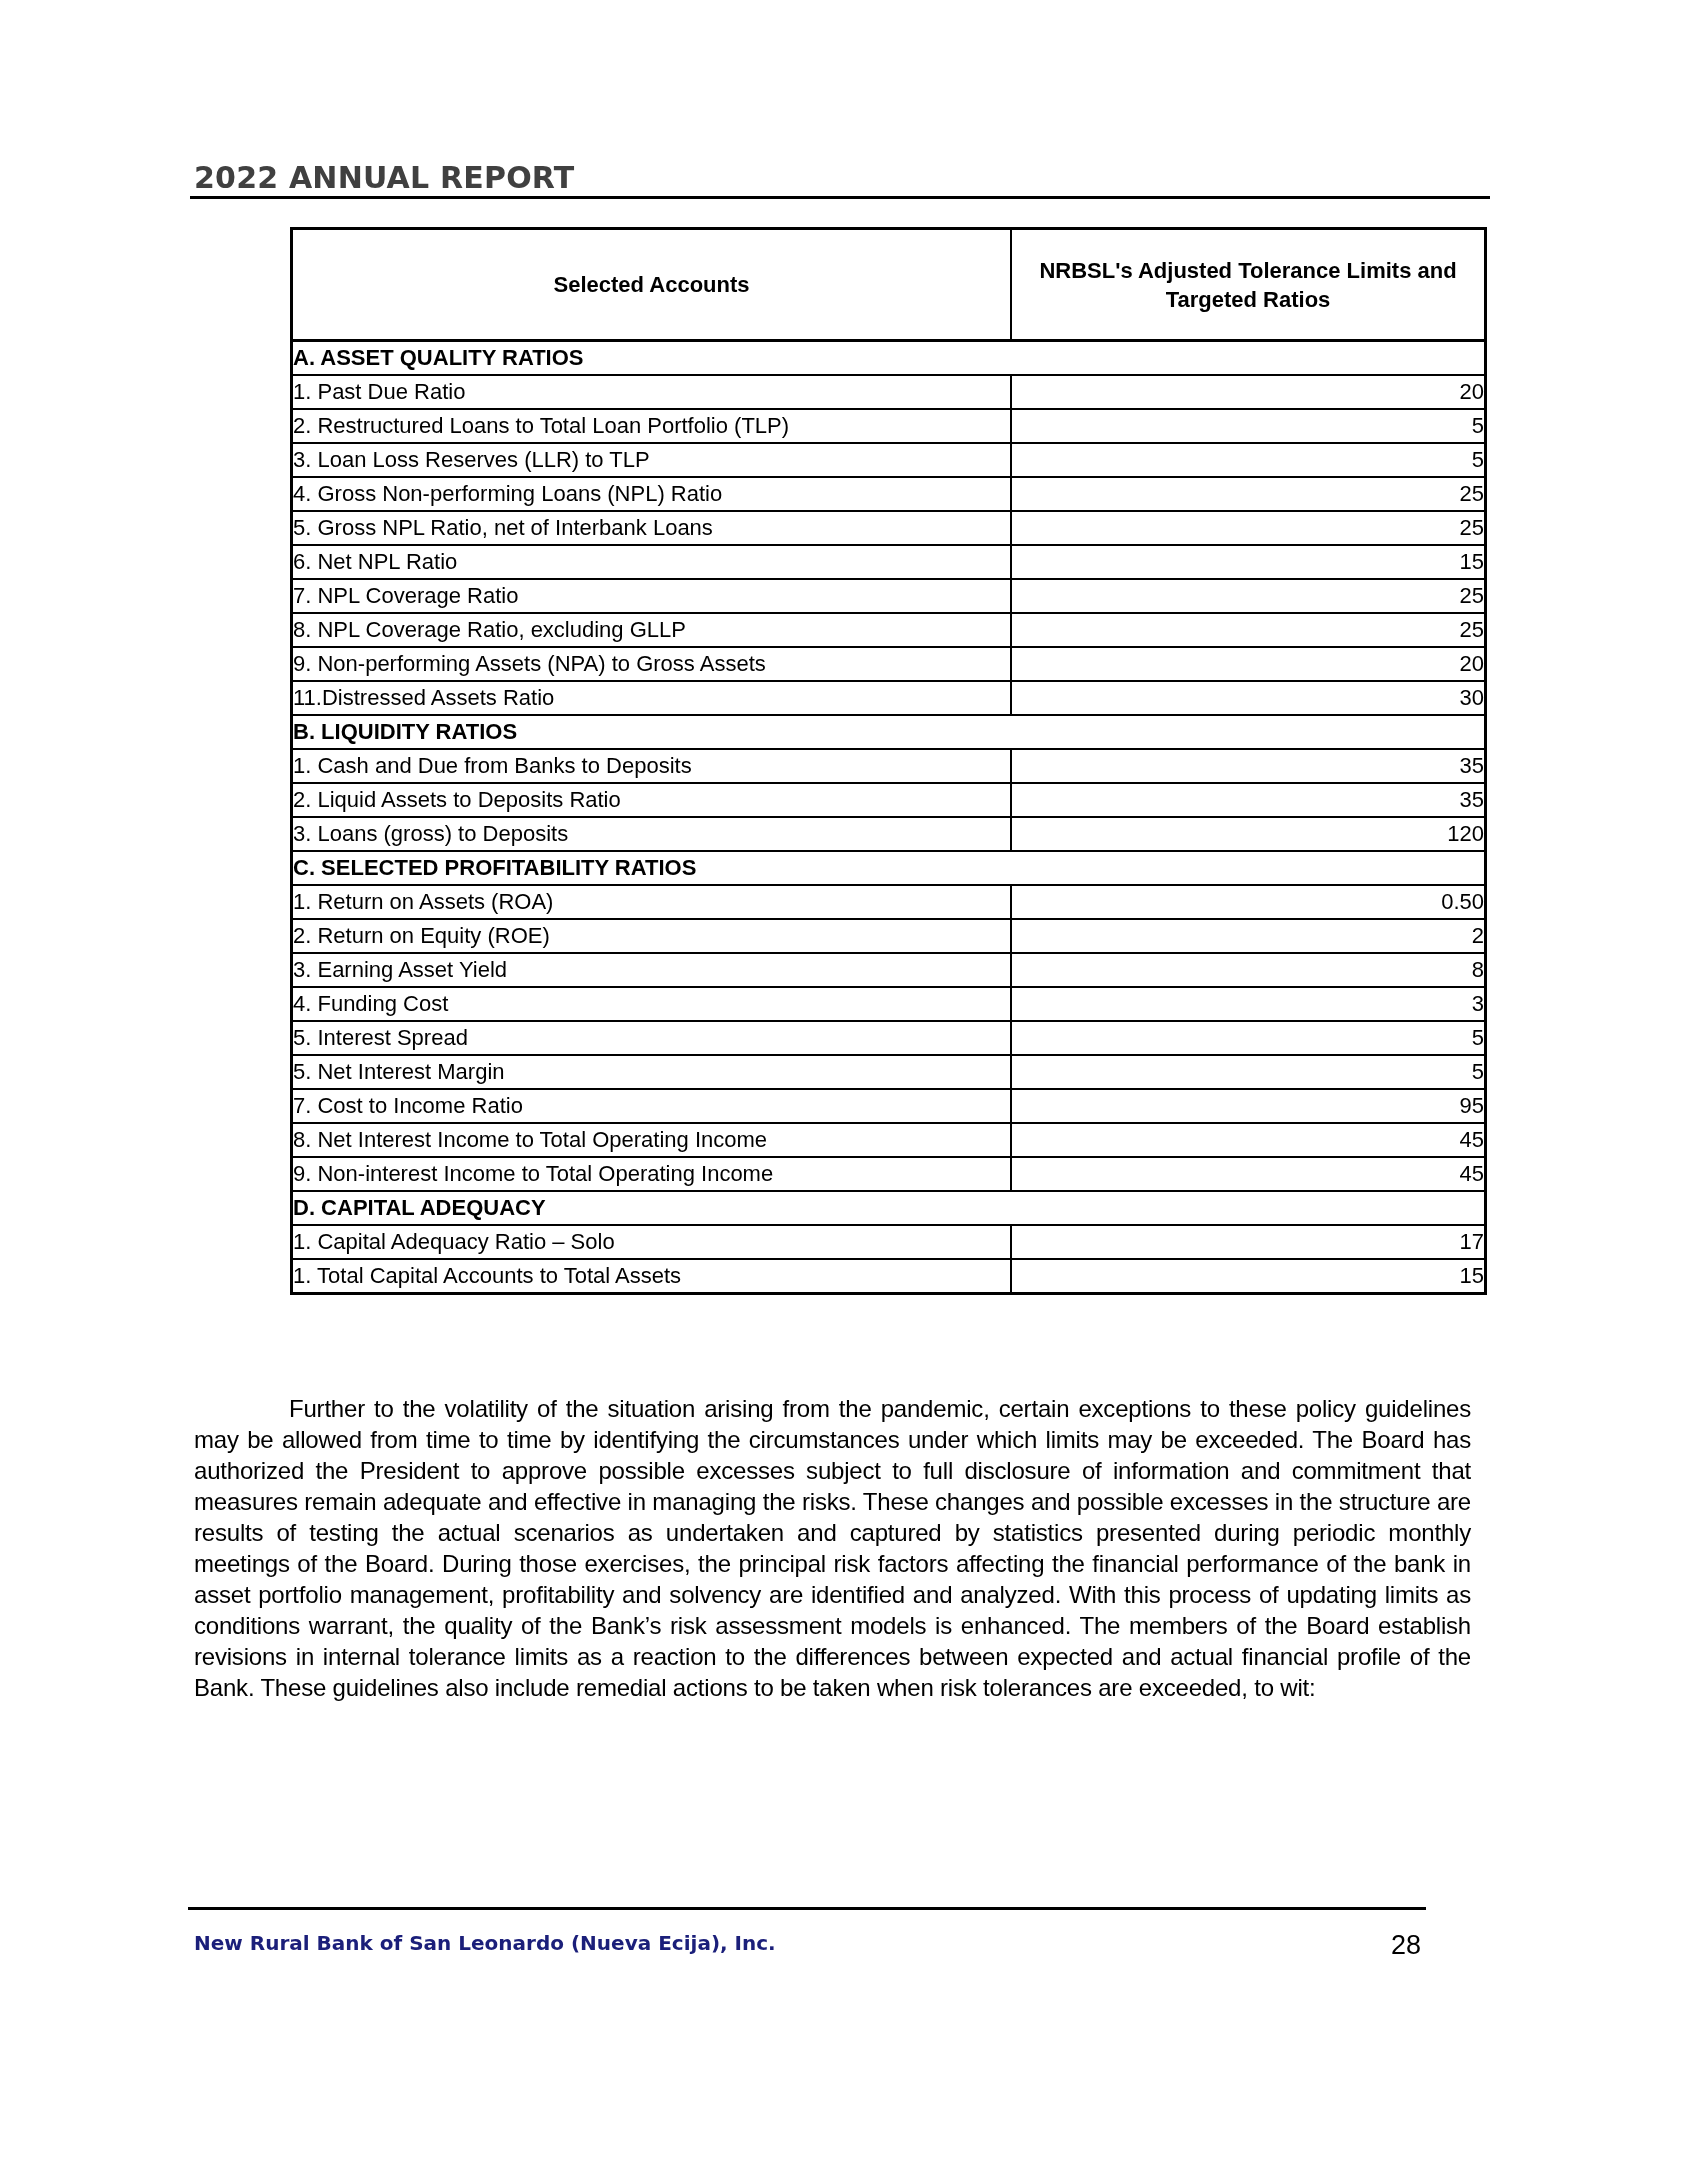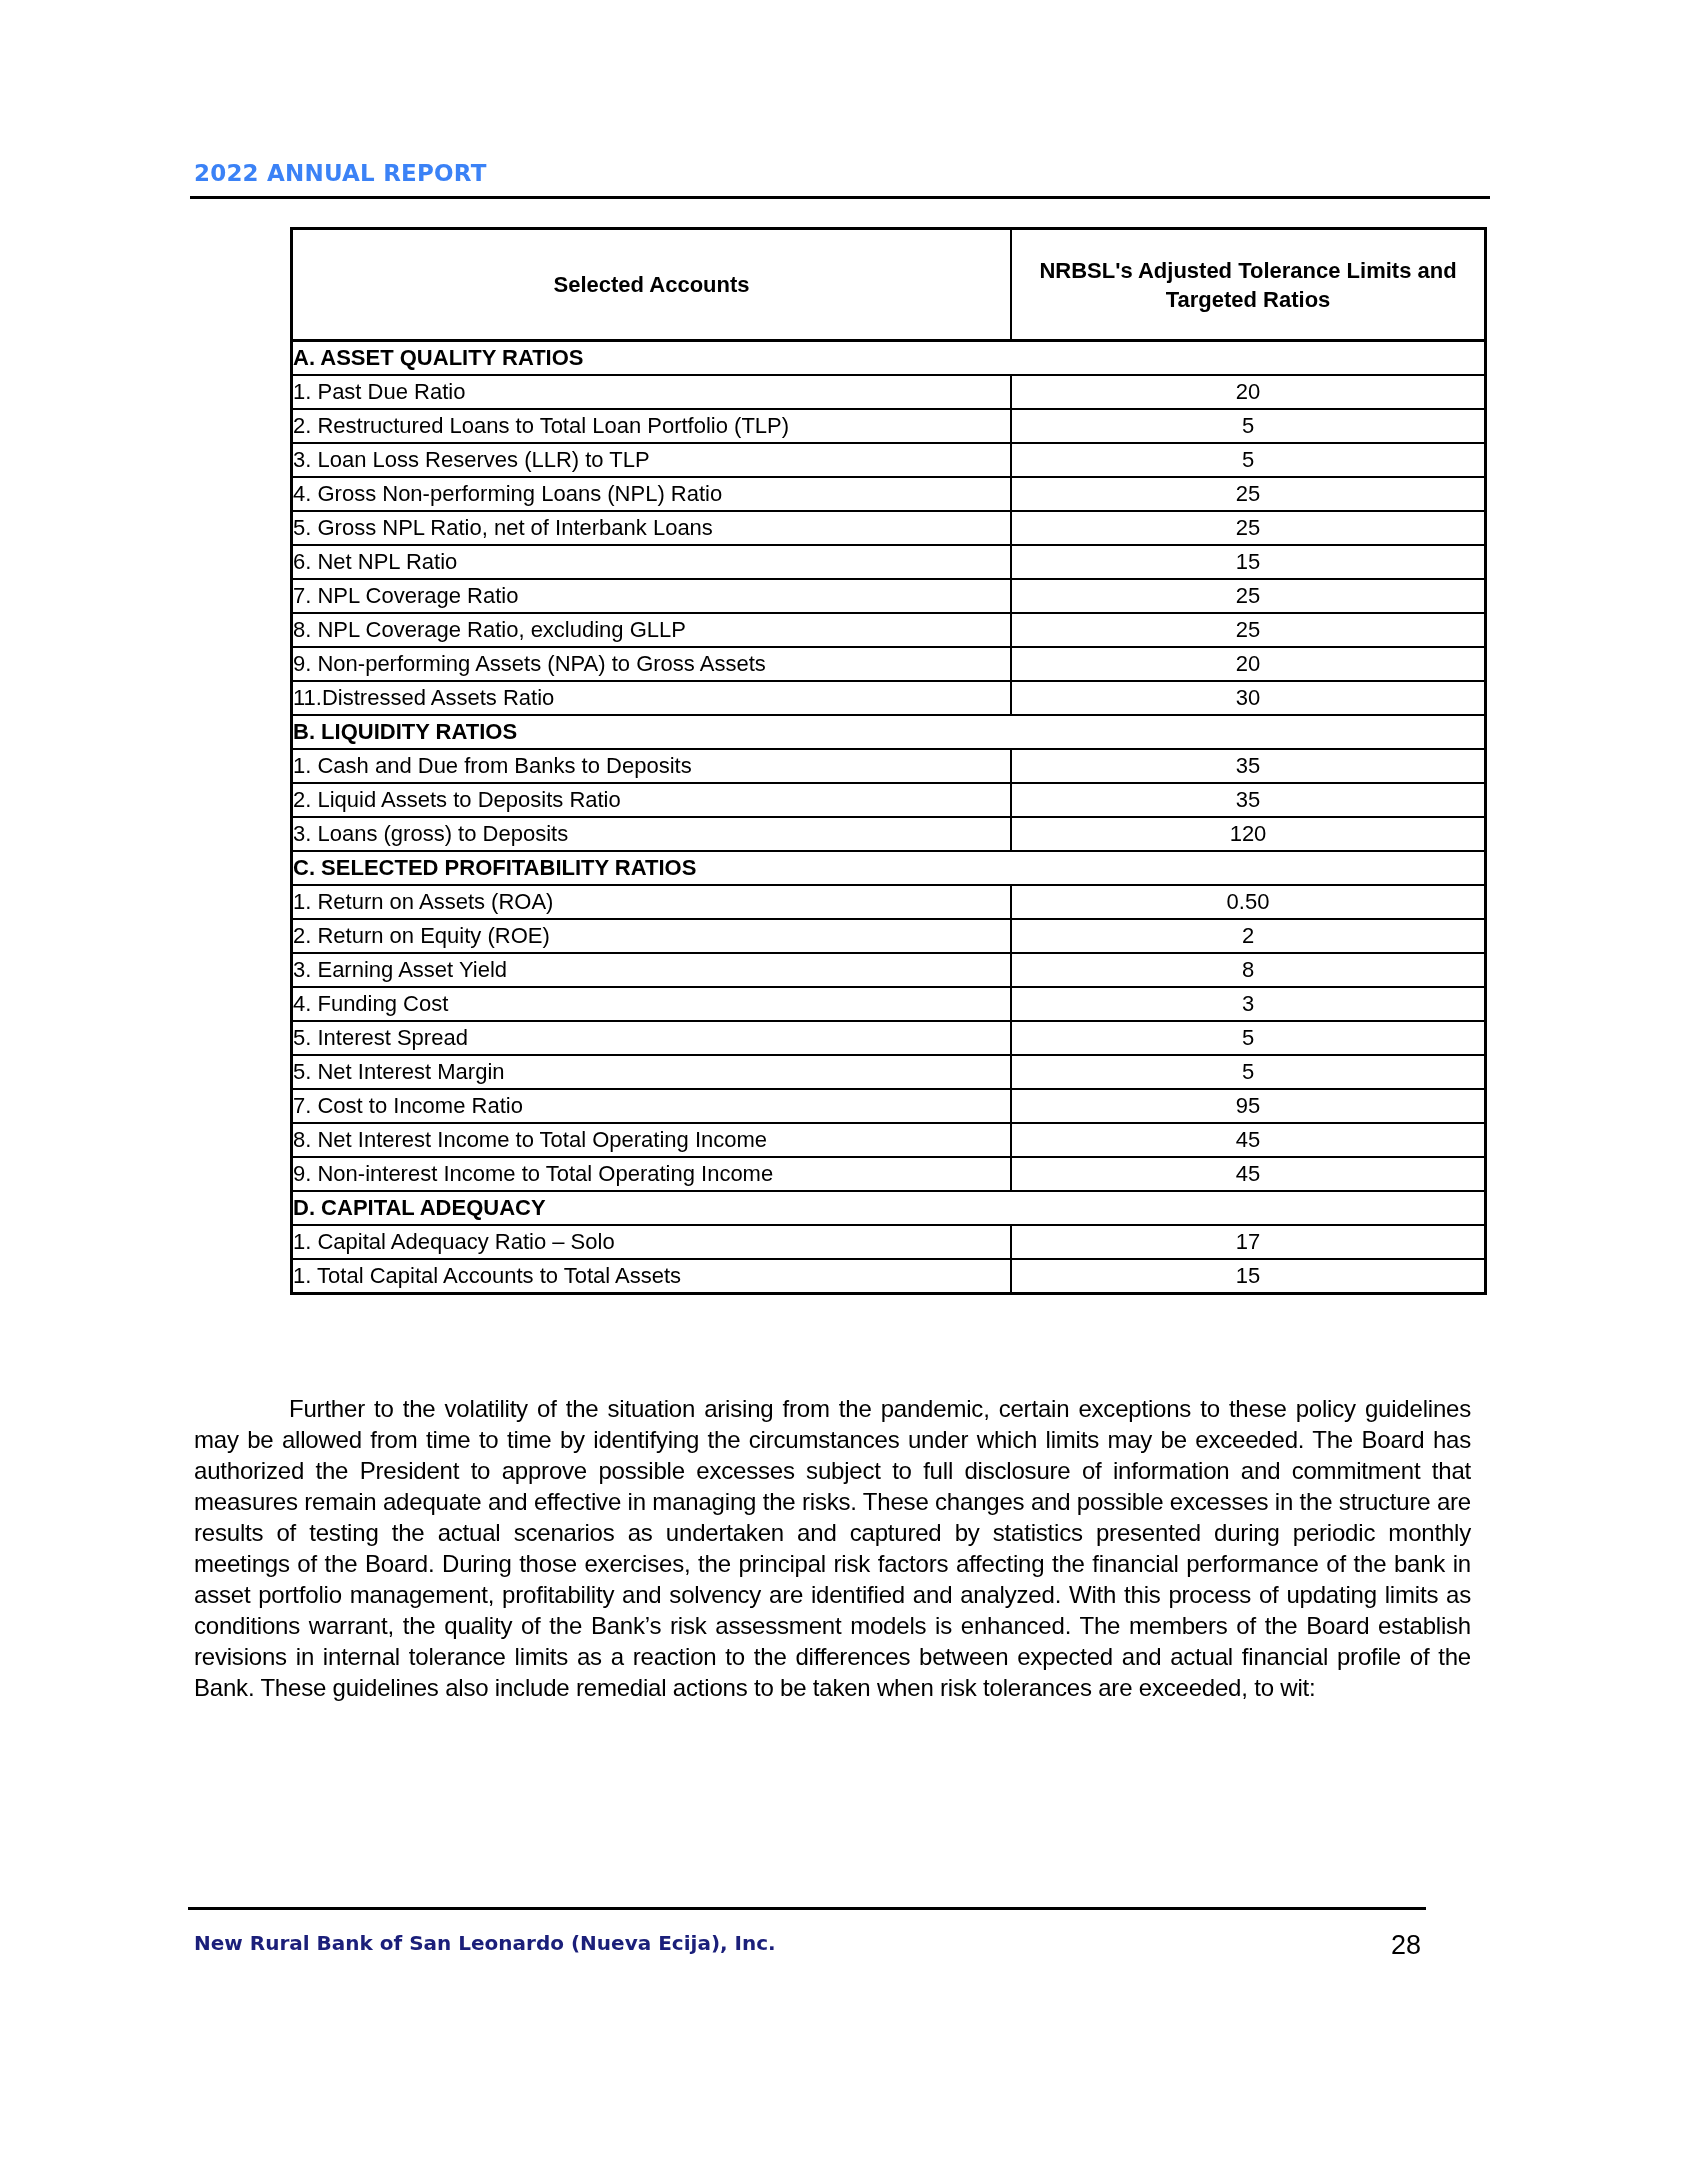--- a/index.html
+++ b/index.html
@@ -1,31 +1,31 @@
 <!DOCTYPE html>
 <html><head>
 <meta charset="utf-8">
 <style>
   html, body { margin:0; padding:0; background:#ffffff; }
   body { width:1683px; height:2178px; position:relative; overflow:hidden;
          font-family:"Liberation Sans", sans-serif; color:#000; }
   .hdr-title { position:absolute; left:194px; top:160px; font-family:"DejaVu Sans", sans-serif;
-               font-weight:bold; font-size:23px; color:#3b82f6; letter-spacing:0.2px; }
+               font-weight:bold; font-size:30px; color:#404040; letter-spacing:0.2px; }
   .hdr-rule { position:absolute; left:190px; top:196px; width:1300px; height:3px; background:#000; }
 
   table.ratios { position:absolute; left:290px; top:227px; width:1197px;
                  border-collapse:collapse; border:3px solid #000; font-size:22px; }
   table.ratios td, table.ratios th { border:2px solid #000; padding:0; height:32px; line-height:30px; }
   table.ratios th { font-weight:bold; height:109px; line-height:29px; text-align:center; font-size:22px; }
   table.ratios thead th { border-bottom:3px solid #000; }
   th.col-acct { width:717px; border-right:2px solid #000; }
   th.col-val { padding:0 20px; }
   td.section { font-weight:bold; padding-left:12px; }
   td.item { padding-left:42px; white-space:nowrap; }
-  td.val { text-align:center; padding-right:38px; border-left:2px solid #000; }
+  td.val { text-align:right; padding-right:38px; border-left:2px solid #000; }
 
   .para { position:absolute; left:194px; top:1393px; width:1277px; font-size:24px;
           line-height:31px; text-align:justify; text-indent:95px; letter-spacing:-0.2px; }
 
   .ftr-rule { position:absolute; left:188px; top:1907px; width:1238px; height:3px; background:#000; }
   .ftr-bank { position:absolute; left:194px; top:1931px; font-family:"DejaVu Sans", sans-serif;
               font-weight:bold; font-size:20px; color:#1b1f7a; }
   .ftr-page { position:absolute; left:1391px; top:1930px; font-family:Liberation Sans, sans-serif;
               font-size:27px; color:#000; }
 </style>

